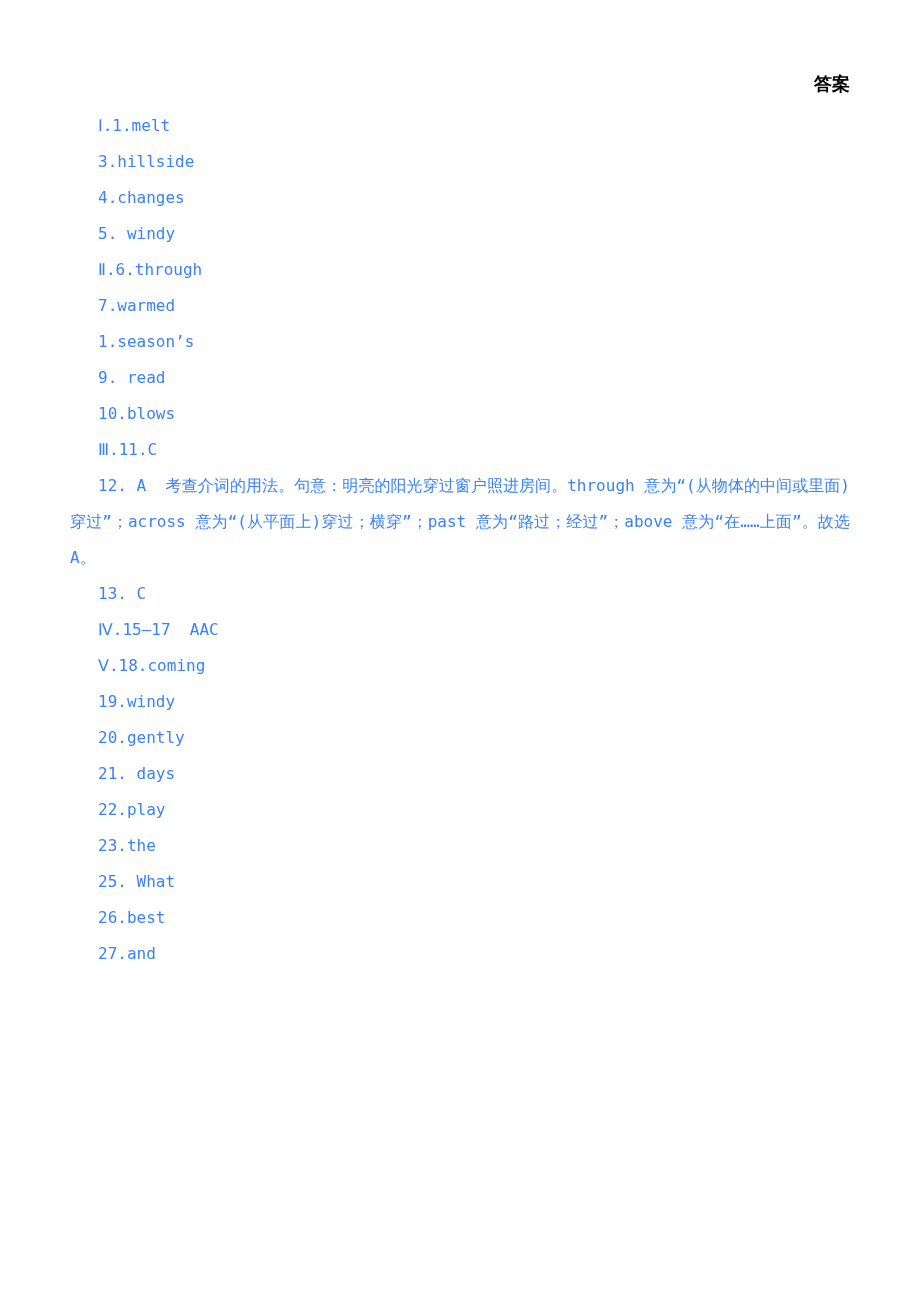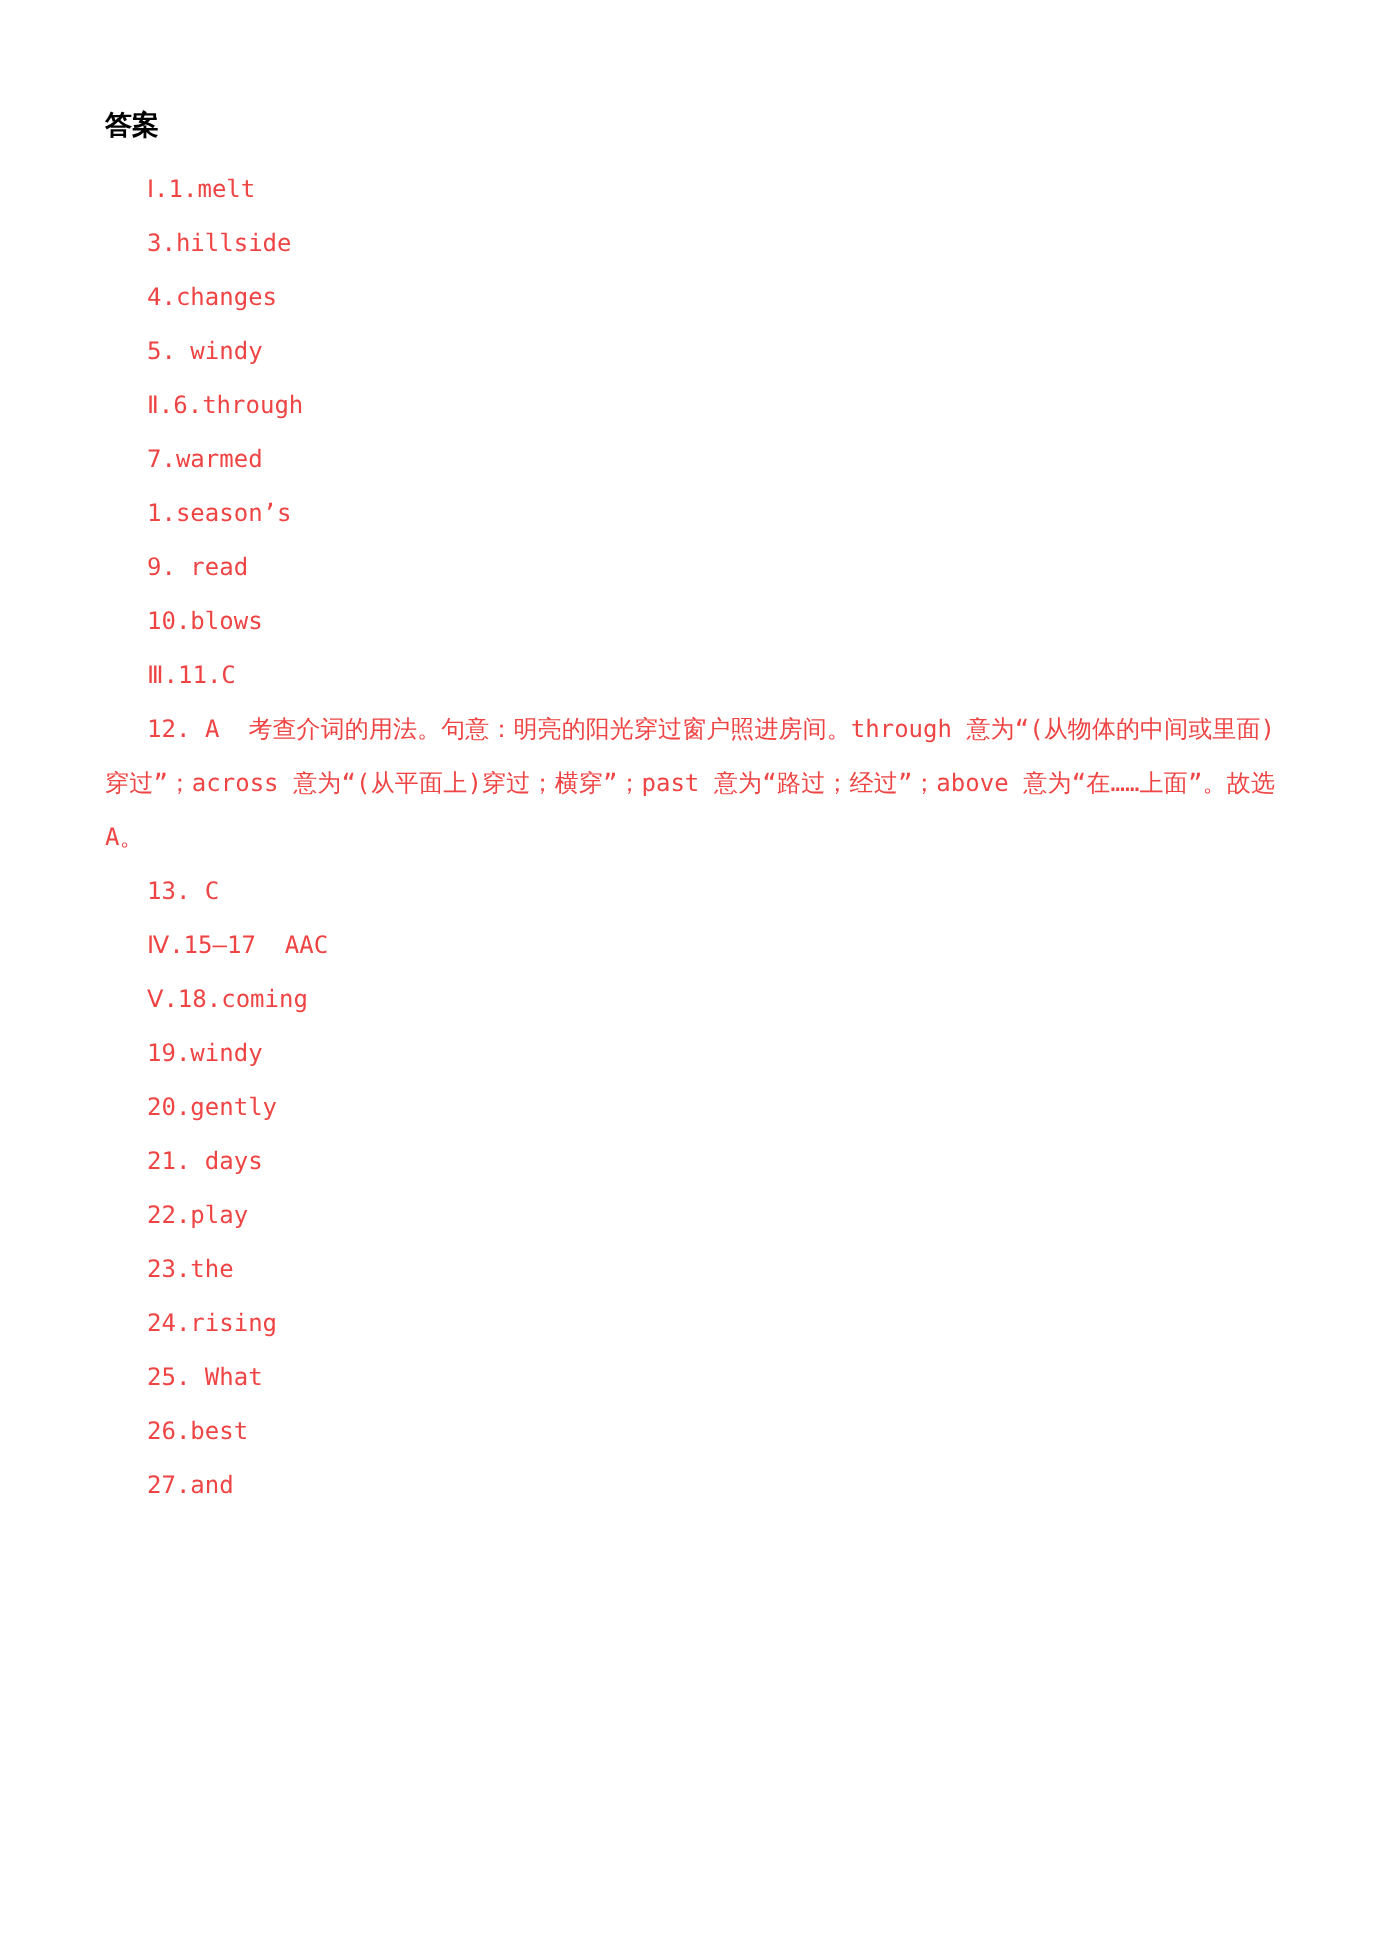--- a/index.html
+++ b/index.html
@@ -15,35 +15,35 @@
     font-family: "DejaVu Sans Mono", "Liberation Mono", monospace, sans-serif;
     font-size: 16px;
     -webkit-font-smoothing: antialiased;
   }
   .doc {
     padding: 74px 70px 0 70px;
     box-sizing: border-box;
     width: 920px;
   }
   .title {
-    text-align: left;
+    text-align: right;
     font-weight: bold;
     font-size: 18px;
     line-height: 20px;
     color: #000000;
   }
   .lines {
     margin-top: 14px;
   }
   .line {
     margin: 0;
     line-height: 36px;
     text-indent: 28px;
     white-space: pre;
-    color: #ef4444;
+    color: #3b82f6;
   }
   .para {
     white-space: pre-wrap;
     text-align: justify;
     word-break: break-word;
   }
 </style>
 </head>
 <body>
 
@@ -62,18 +62,17 @@
     <p class="line">Ⅲ.11.C</p>
     <p class="line para">12. A  考查介词的用法。句意：明亮的阳光穿过窗户照进房间。through 意为“(从物体的中间或里面)穿过”；across 意为“(从平面上)穿过；横穿”；past 意为“路过；经过”；above 意为“在……上面”。故选A。</p>
     <p class="line">13. C</p>
     <p class="line">Ⅳ.15—17  AAC</p>
     <p class="line">Ⅴ.18.coming</p>
     <p class="line">19.windy</p>
     <p class="line">20.gently</p>
     <p class="line">21. days</p>
     <p class="line">22.play</p>
     <p class="line">23.the</p>
-    <p class="line">24.rising</p>
     <p class="line">25. What</p>
     <p class="line">26.best</p>
     <p class="line">27.and</p>
   </div>
 </div>
 
 </body></html>

